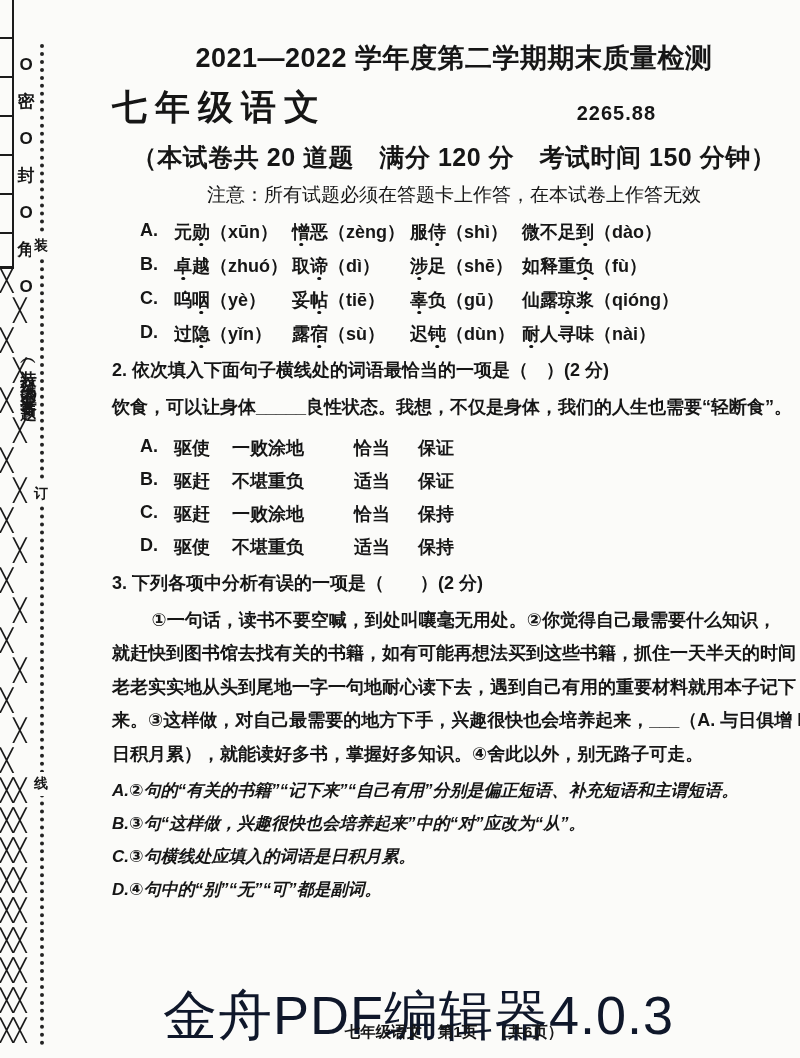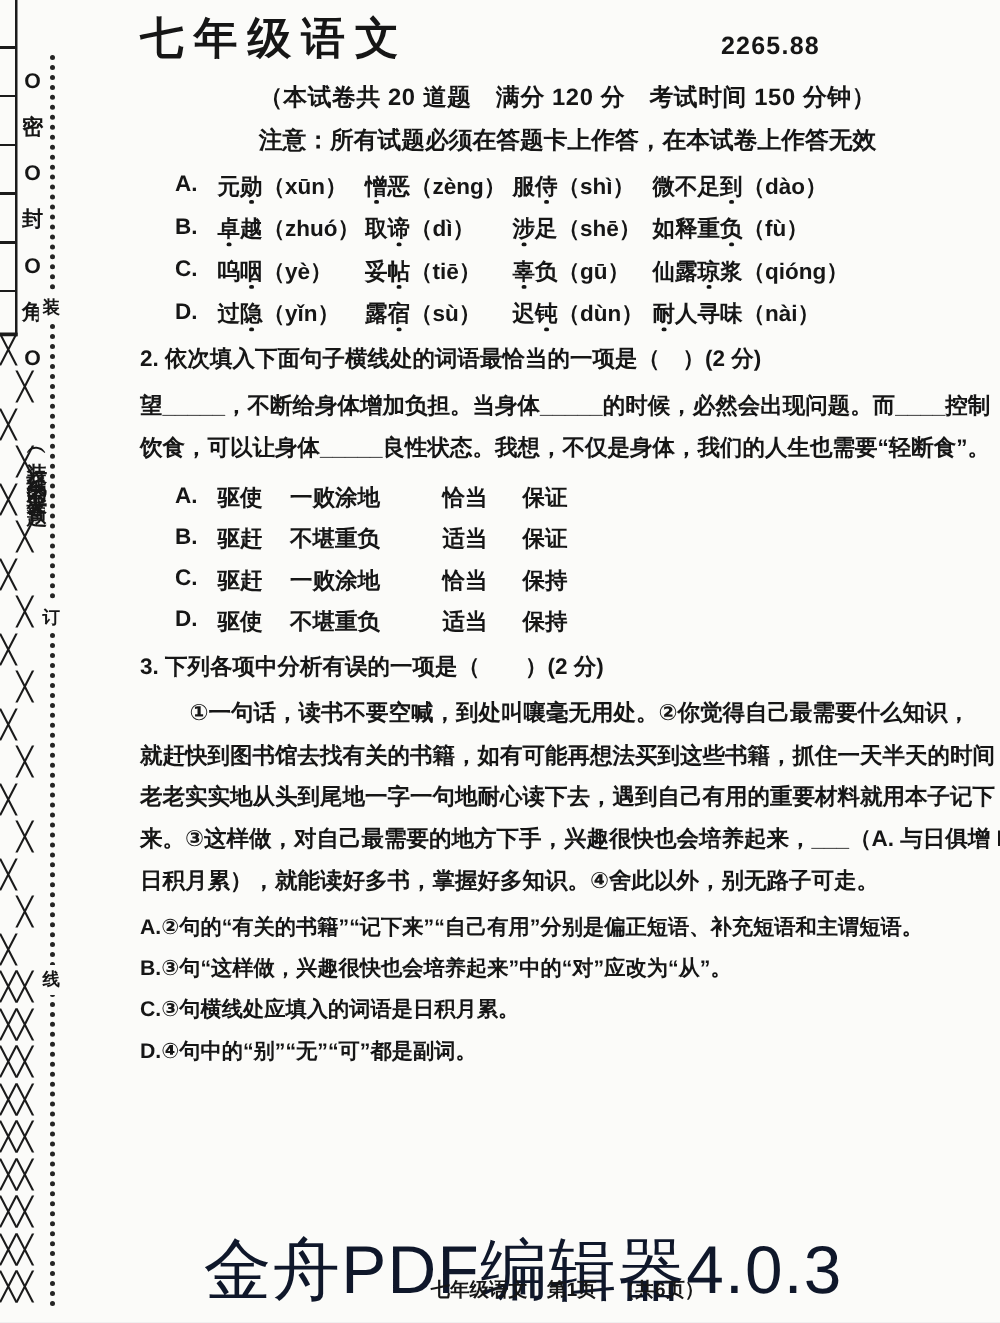--- a/index.html
+++ b/index.html
@@ -38,22 +38,22 @@
   .inner-notice{
     position:absolute; left:18px; top:352px; z-index:1;
     writing-mode:vertical-rl; font-size:16.5px; font-weight:700; letter-spacing:5px;
   }
   
   .content{position:absolute; left:112px; top:0; width:684px;}
   .t1{padding-top:40px; text-align:center; font-size:27px; font-weight:700; letter-spacing:.5px;}
   .t2row{position:relative; margin-top:6px; height:50px; text-align:left;}
   .t2{font-size:35px; font-weight:700; letter-spacing:8px; line-height:50px;}
   .date{position:absolute; right:140px; bottom:7px; font-size:20px; font-weight:700; letter-spacing:1px;}
-  .info{margin-top:9px; text-align:center; font-size:19px; font-weight:700; letter-spacing:.5px;}
-  .notice{margin-top:8px; text-align:center; font-size:19px; font-weight:700;}
+  .info{margin-top:9px; text-align:center; font-size:25px; font-weight:700; letter-spacing:.5px;}
+  .notice{margin-top:8px; text-align:center; font-size:19px; font-weight:400;}
   .section{margin-top:35px; font-size:19px; font-weight:700; letter-spacing:.5px;}
   .stem{margin-top:12px; font-size:18px; font-weight:700;}
   .stem.mt14{margin-top:14px;}
   
   .q1row{display:flex; padding-left:28px; margin-top:12px; height:22px;
          font-size:18px; font-weight:700; white-space:nowrap;}
   .q1row .lab{width:34px; flex:0 0 auto;}
   .q1row .c1{width:118px; flex:0 0 auto;}
   .q1row .c2{width:118px; flex:0 0 auto;}
   .q1row .c3{width:112px; flex:0 0 auto;}
@@ -70,21 +70,21 @@
   
   .q2block{margin-top:4px;}
   .q2row{display:flex; padding-left:28px; margin-top:11px; height:22px;
          font-size:18px; font-weight:700; white-space:nowrap;}
   .q2row .lab{width:34px; flex:0 0 auto;}
   .q2row .w1{width:58px; flex:0 0 auto;}
   .q2row .w2{width:122px; flex:0 0 auto;}
   .q2row .w3{width:64px; flex:0 0 auto;}
   
   .q3opts{margin-top:3px;}
-  .q3opt{font-size:17px; font-weight:700; line-height:33px; white-space:nowrap;}
+  .q3opt{font-size:17px; font-weight:700; line-height:33px; white-space:nowrap;font-style:italic;}
   
   .watermark{
     position:absolute; left:163px; top:980px; z-index:1;
     font-size:54px; color:#0f172a; letter-spacing:1px; white-space:nowrap; font-weight:400;
   }
   .footer{
     position:absolute; left:112px; top:1022px; width:684px; z-index:2;
     text-align:center; font-size:15.5px; font-weight:700;
   }
 </style>
@@ -135,20 +135,21 @@
   <div class="dotline"></div>
 
   <span class="bindchar" style="top:234px">装</span>
   <span class="bindchar" style="top:482px">订</span>
   <span class="bindchar" style="top:772px">线</span>
 
   <div class="inner-notice">（装订线内不要答题）</div>
 
   <div class="content">
 
+    <div class="t1">2021—2022 学年度第二学期期末质量检测</div>
 
     <div class="t2row">
       <span class="t2">七年级语文</span>
       <span class="date">2265.88</span>
     </div>
 
     <div class="info">（本试卷共 20 道题　满分 120 分　考试时间 150 分钟）</div>
     <div class="notice">注意：所有试题必须在答题卡上作答，在本试卷上作答无效</div>
 
 
@@ -178,21 +179,20 @@
       <span class="lab">D.</span>
       <span class="c1">过<span class="emdot">隐</span>（yǐn）</span>
       <span class="c2">露<span class="emdot">宿</span>（sù）</span>
       <span class="c3">迟<span class="emdot">钝</span>（dùn）</span>
       <span class="c4"><span class="emdot">耐</span>人寻味（nài）</span>
     </div>
 
     <div class="stem mt14">2. 依次填入下面句子横线处的词语最恰当的一项是（　）(2 分)</div>
 
     <div class="para">
-      <div class="pline">望_____，不断给身体增加负担。当身体_____的时候，必然会出现问题。而____控制</div>
       <div class="pline">饮食，可以让身体_____良性状态。我想，不仅是身体，我们的人生也需要“轻断食”。</div>
     </div>
 
     <div class="q2block">
       <div class="q2row">
         <span class="lab">A.</span>
         <span class="w1">驱使</span>
         <span class="w2">一败涂地</span>
         <span class="w3">恰当</span>
         <span class="w4">保证</span>

